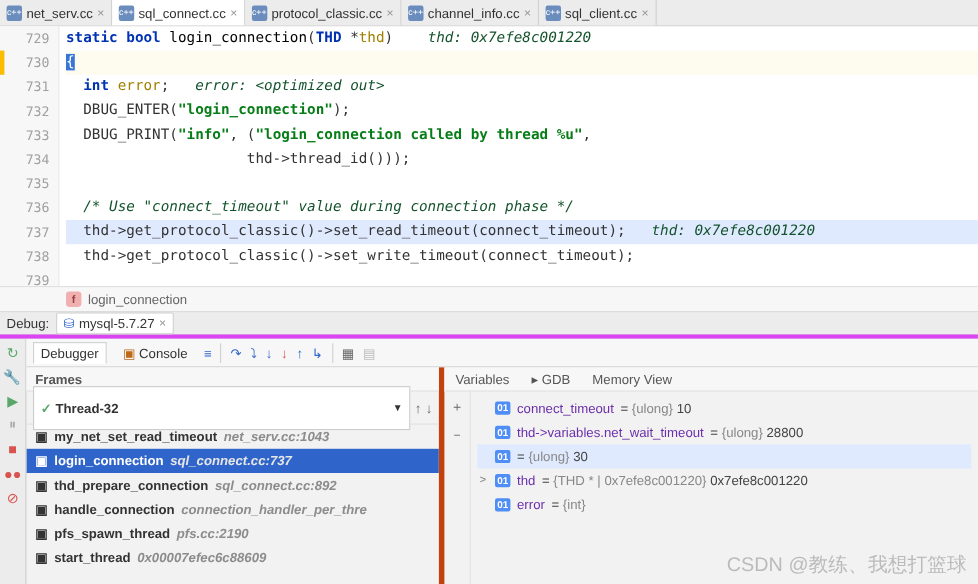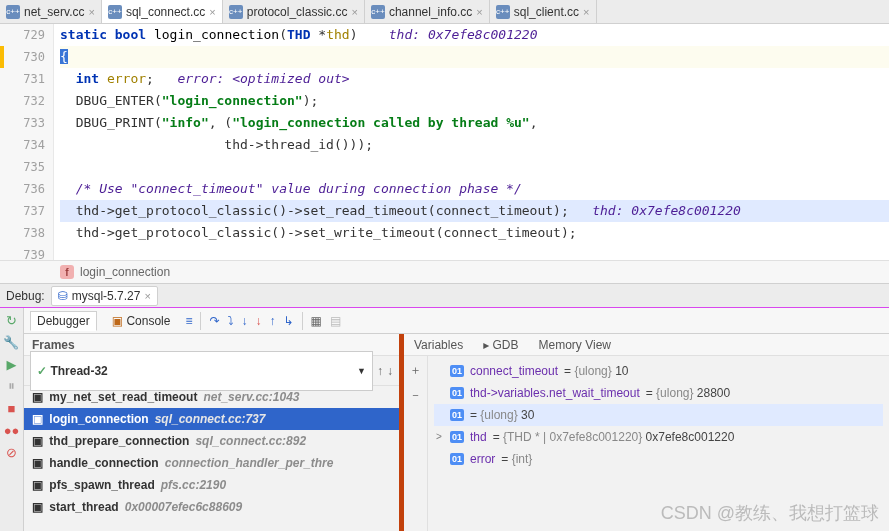--- a/index.html
+++ b/index.html
@@ -53,36 +53,36 @@
     font-size: 12px;
   }
   .code-body { flex:1; line-height:22px; white-space: pre; padding-left: 6px; }
   .code-line { height:22px; }
   .code-line.yellow { background: #fdfcef; }
   .code-line.hl { background: #e0eaff; }
   .kw { color: #0033b3; font-weight: bold; }
   .type { color: #0033b3; font-weight: bold; }
   .str { color: #067d17; font-weight: bold; }
   .fn { color: #000; }
-  .cmt { color: #4c1d95; font-style: italic; }
+  .cmt { color: #14532d; font-style: italic; }
   .param { color: #a08000; }
   .cursor { background:#3975d6; color:#fff; }
   .gutter-mark {
     display:inline-block; width:4px; height:22px;
     background:#fbbc04; float:left; margin-right:4px;
   }
   .breadcrumb {
     background:#f7f7f7; height:24px; border-top:1px solid #e0e0e0;
     border-bottom:1px solid #d0d0d0;
     display:flex; align-items:center; padding-left:60px; gap:6px;
     font-size:12px; color:#666;
   }
   .bc-badge { background:#f1b0b0; color:#9b3c3c; border-radius:3px; width:14px; height:14px; display:inline-flex; align-items:center; justify-content:center; font-size:10px; font-weight:bold;}
   .debug-bar {
-    background:#ececec; height:24px; border-bottom:1px solid #d946ef;
+    background:#ececec; height:24px; border-bottom:4px solid #d946ef;
     display:flex; align-items:center; padding:0 6px; gap:6px; font-size:12px;
   }
   .debug-tab { display:flex; align-items:center; gap:4px; padding:2px 6px; background:#fff; border:1px solid #d0d0d0; border-radius:2px;}
   .run-bar {
     display:flex; height: calc(531px - 24px - 236px - 24px - 24px);
   }
   .run-col {
     width: 24px; background:#ececec; border-right:1px solid #d0d0d0;
     display:flex; flex-direction:column; align-items:center; padding-top:4px; gap:6px;
   }

